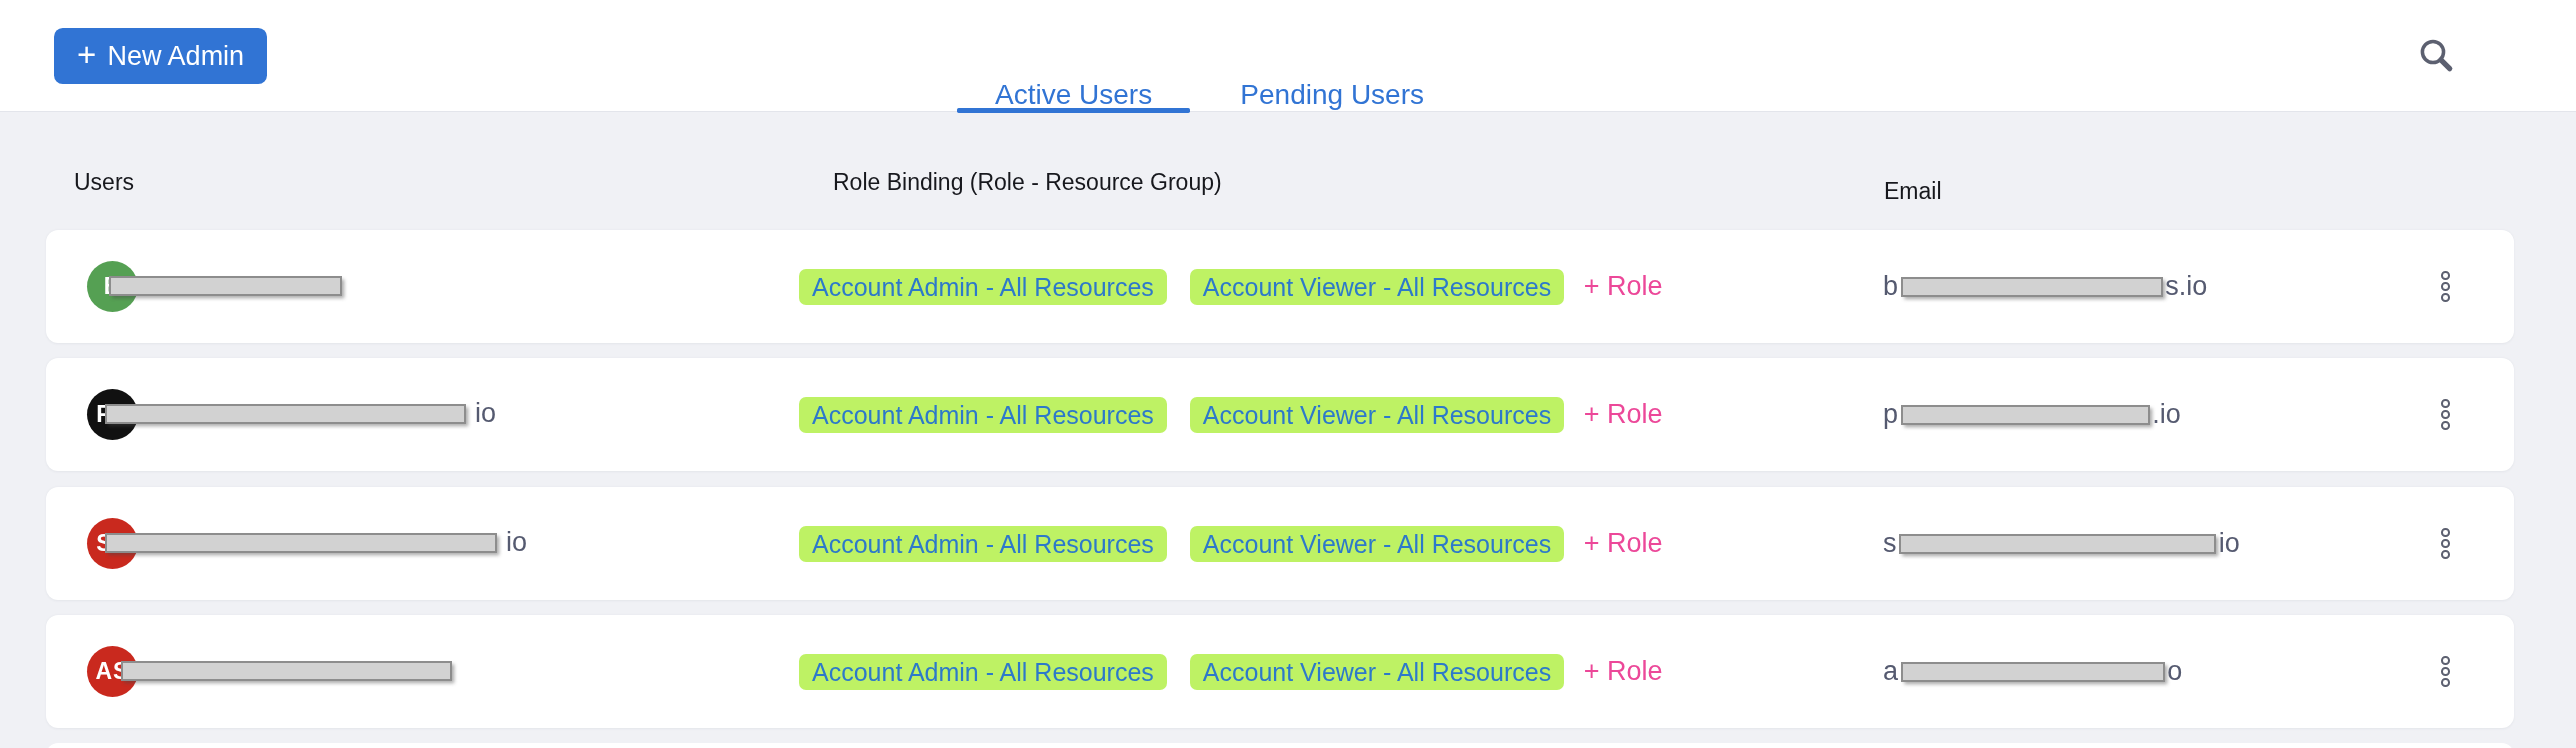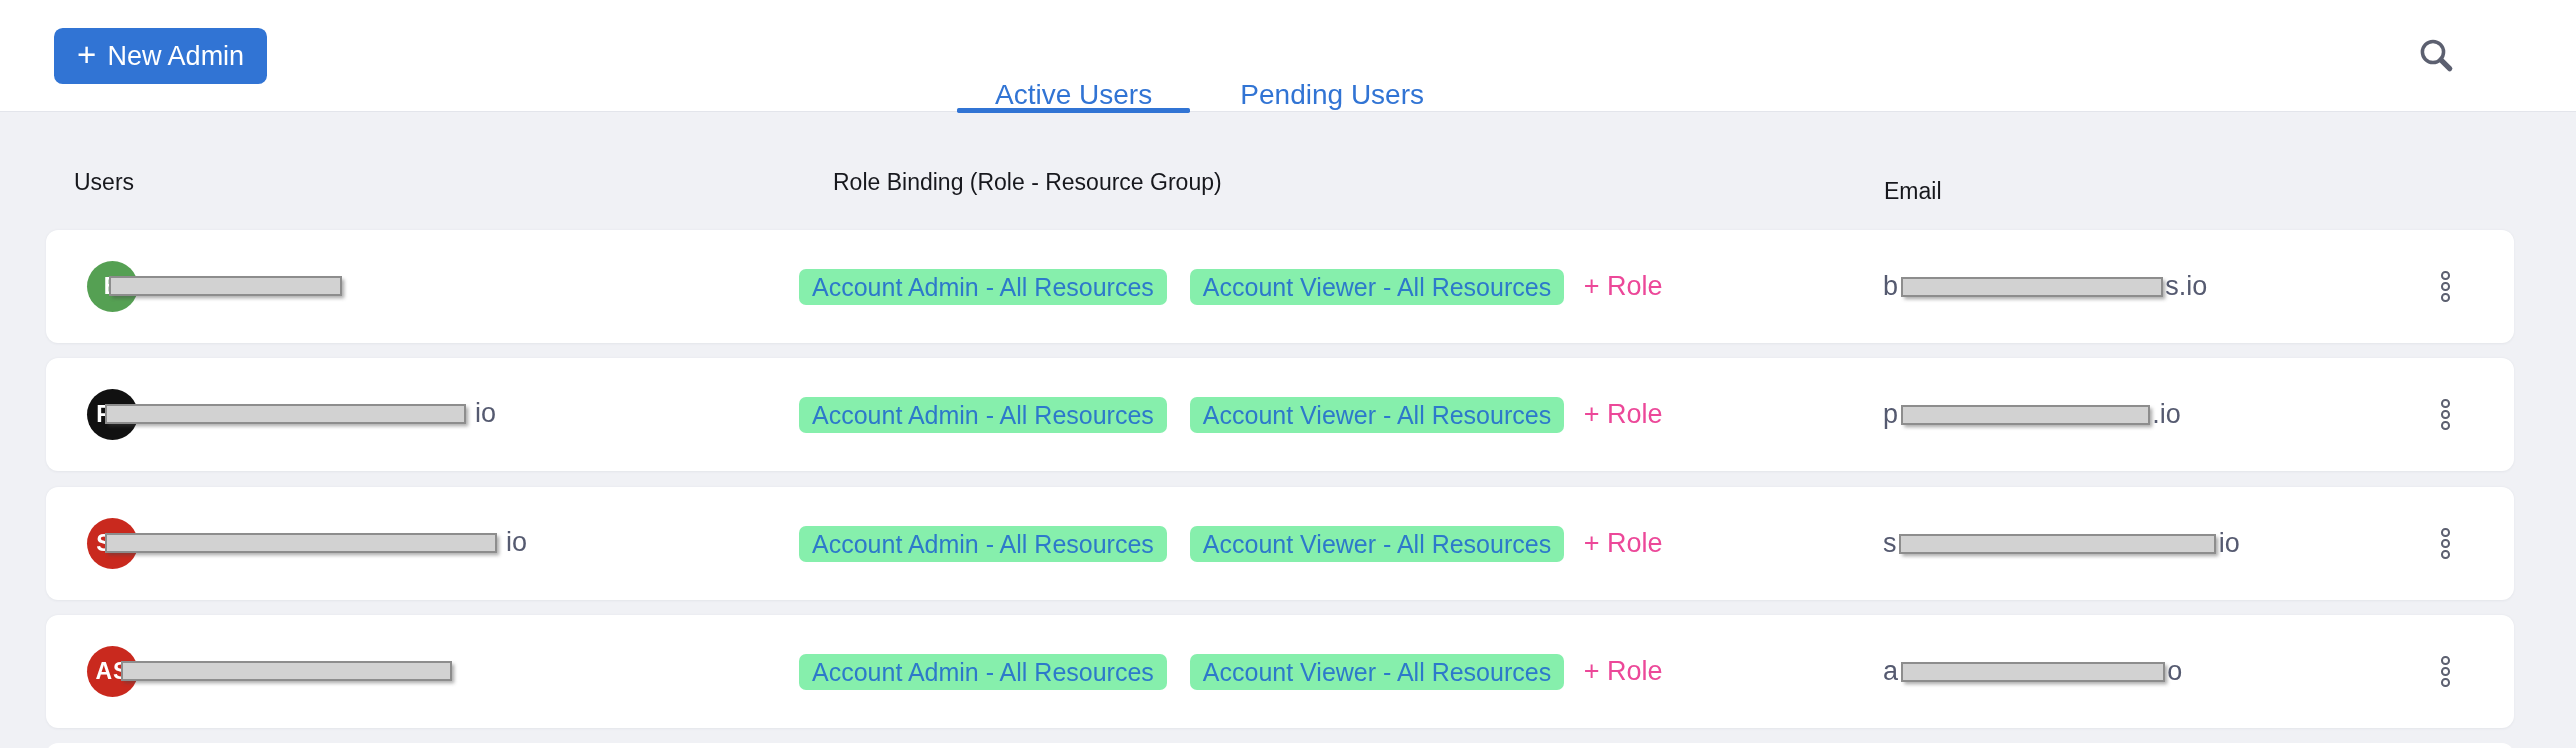--- a/index.html
+++ b/index.html
@@ -67,21 +67,21 @@
     background:#D2D2D2;border:2.6px solid #8D8D8D;box-sizing:border-box;
     box-shadow:2.6px 2.6px 3.5px rgba(70,70,70,0.45);z-index:3;
   }
   .name-suffix{
     position:absolute;top:40px;font-size:27px;color:#555A70;z-index:1;white-space:nowrap;
   }
   .roles-cell{
     position:absolute;left:753px;top:0;height:113px;display:flex;align-items:center;gap:23px;
   }
   .role-badge{
-    background:#86efac;color:#2D79CA;font-size:25px;height:36px;line-height:36px;
+    background:#bef264;color:#2D79CA;font-size:25px;height:36px;line-height:36px;
     padding:0 13px;border-radius:7px;white-space:nowrap;
   }
   .add-role{
     color:#ec4899;font-size:27px;white-space:nowrap;cursor:pointer;margin-left:-3.5px;
   }
   .email-cell{
     position:absolute;left:1837px;top:0;height:113px;display:flex;align-items:center;
     font-size:27px;color:#555A70;
   }
   .email-mask{

